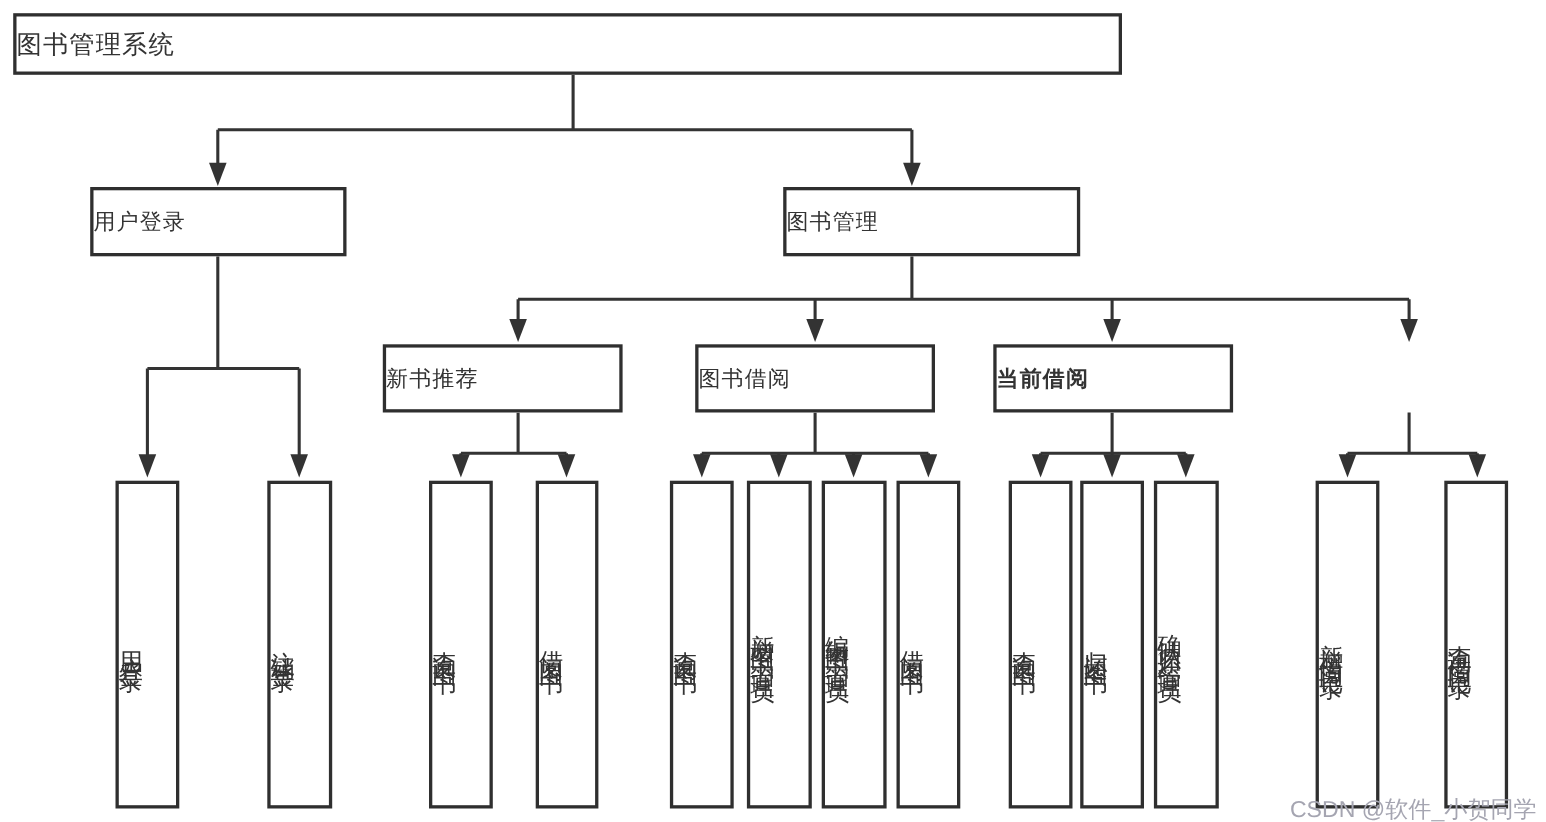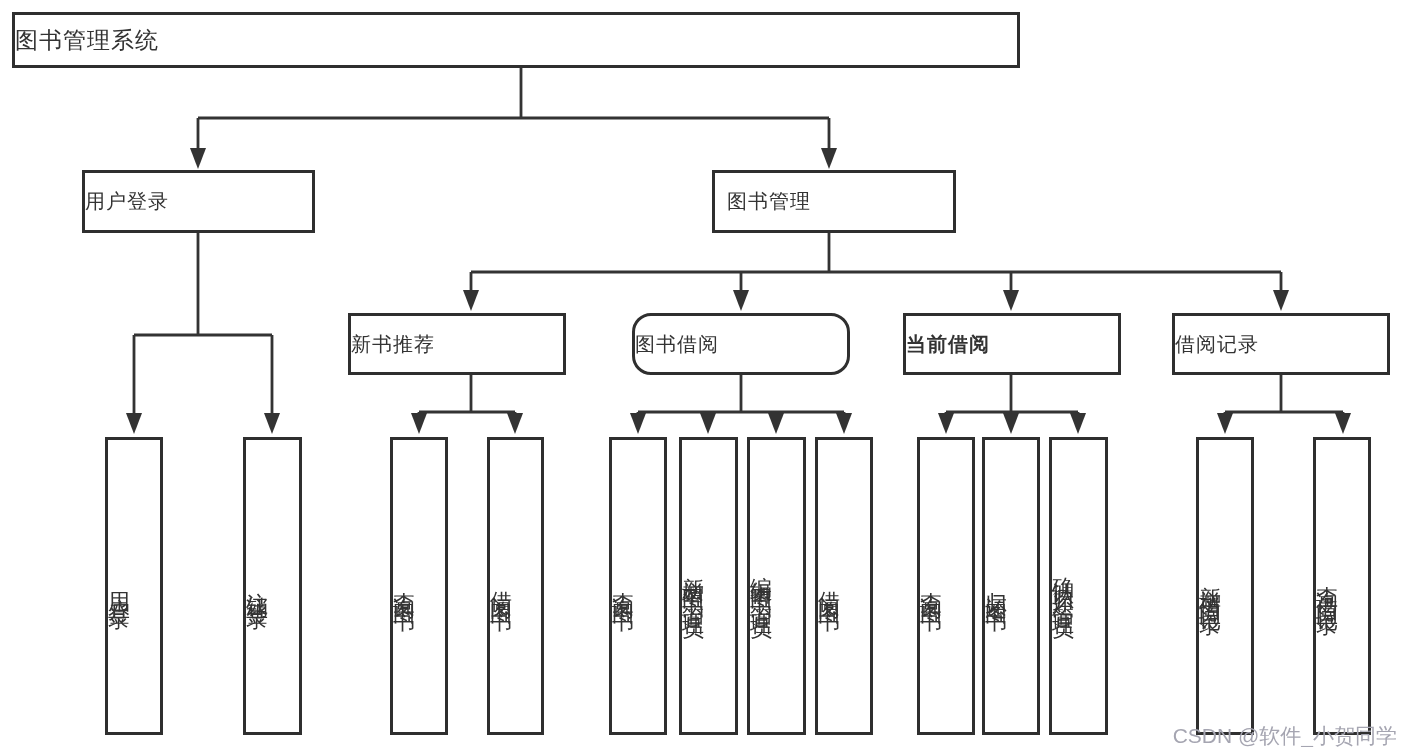--- a/index.html
+++ b/index.html
@@ -91,35 +91,32 @@
     <polygon points="1335,413 1351,413 1343,434"></polygon>
   </svg>
 
   <div class="node hbox root" style="left:12px;top:12px;width:1008px;height:56px;">
     <span>图书管理系统</span>
   </div>
 
   <div class="node hbox" style="left:82px;top:170px;width:233px;height:63px;">
     <span>用户登录</span>
   </div>
-  <div class="node hbox" style="left:712px;top:170px;width:244px;height:63px;padding-left:12px;">
+  <div class="node hbox" style="left:712px;top:170px;width:270px;height:63px;">
     <span>图书管理</span>
   </div>
 
   <div class="node hbox" style="left:348px;top:313px;width:218px;height:62px;">
     <span>新书推荐</span>
   </div>
-  <div class="node hbox" style="left:632px;top:313px;width:218px;height:62px;border-radius:19px;">
+  <div class="node hbox" style="left:632px;top:313px;width:218px;height:62px;">
     <span>图书借阅</span>
   </div>
   <div class="node hbox" style="left:903px;top:313px;width:218px;height:62px;font-weight:bold;">
     <span>当前借阅</span>
-  </div>
-  <div class="node hbox" style="left:1172px;top:313px;width:218px;height:62px;">
-    <span>借阅记录</span>
   </div>
 
   <div class="node vbox" style="left:105px;top:437px;width:58px;height:298px;">
     <span class="vtext">用户登录</span>
   </div>
   <div class="node vbox" style="left:243px;top:437px;width:59px;height:298px;">
     <span class="vtext">注销登录</span>
   </div>
 
   <div class="node vbox" style="left:390px;top:437px;width:58px;height:298px;">

